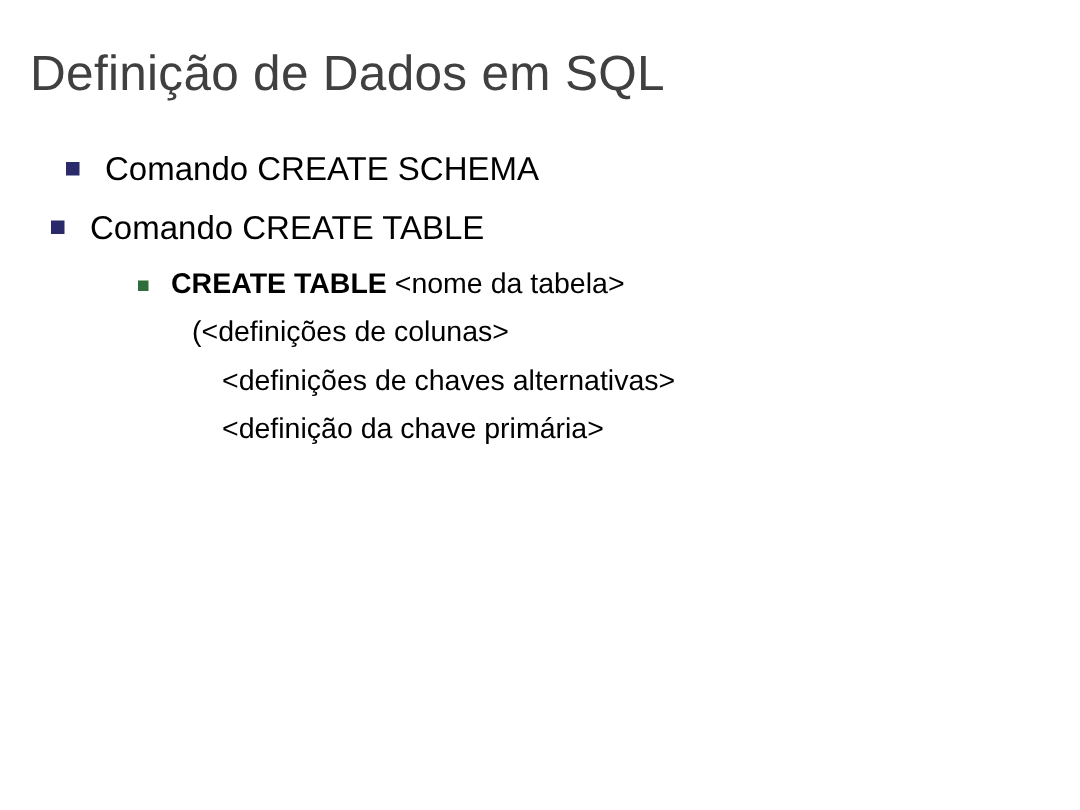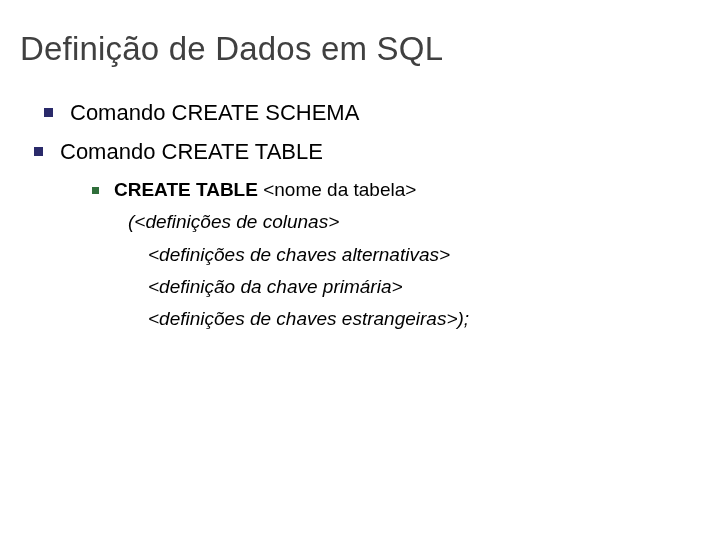--- a/index.html
+++ b/index.html
@@ -67,21 +67,20 @@
     height: 7px;
     background: #2f6e3a;
   }
   .mono-ish {
     font-family: Verdana, Arial, sans-serif;
   }
   .bold { font-weight: 700; }
   .continuation {
     display: block;
     padding-left: 14px;
-    font-style: italic;
   }
   .continuation.deeper {
     padding-left: 34px;
   }
   
   ul.lvl1 > li.shift-left {
     margin-left: -10px;
   }
 </style>
 </head>
@@ -98,20 +97,19 @@
     </li>
 
     <li class="shift-left">
       <span>Comando </span><span class="mono-ish">CREATE TABLE</span>
       <ul class="lvl2">
         <li>
           <span class="bold">CREATE TABLE</span><span> &lt;nome da tabela&gt;</span>
           <span class="continuation">(&lt;definições de colunas&gt;</span>
           <span class="continuation deeper">&lt;definições de chaves alternativas&gt;</span>
           <span class="continuation deeper">&lt;definição da chave primária&gt;</span>
-          <span class="continuation deeper">&lt;definições de chaves estrangeiras&gt;);</span>
         </li>
       </ul>
     </li>
 
   </ul>
 
 </div>
 
 </body></html>

